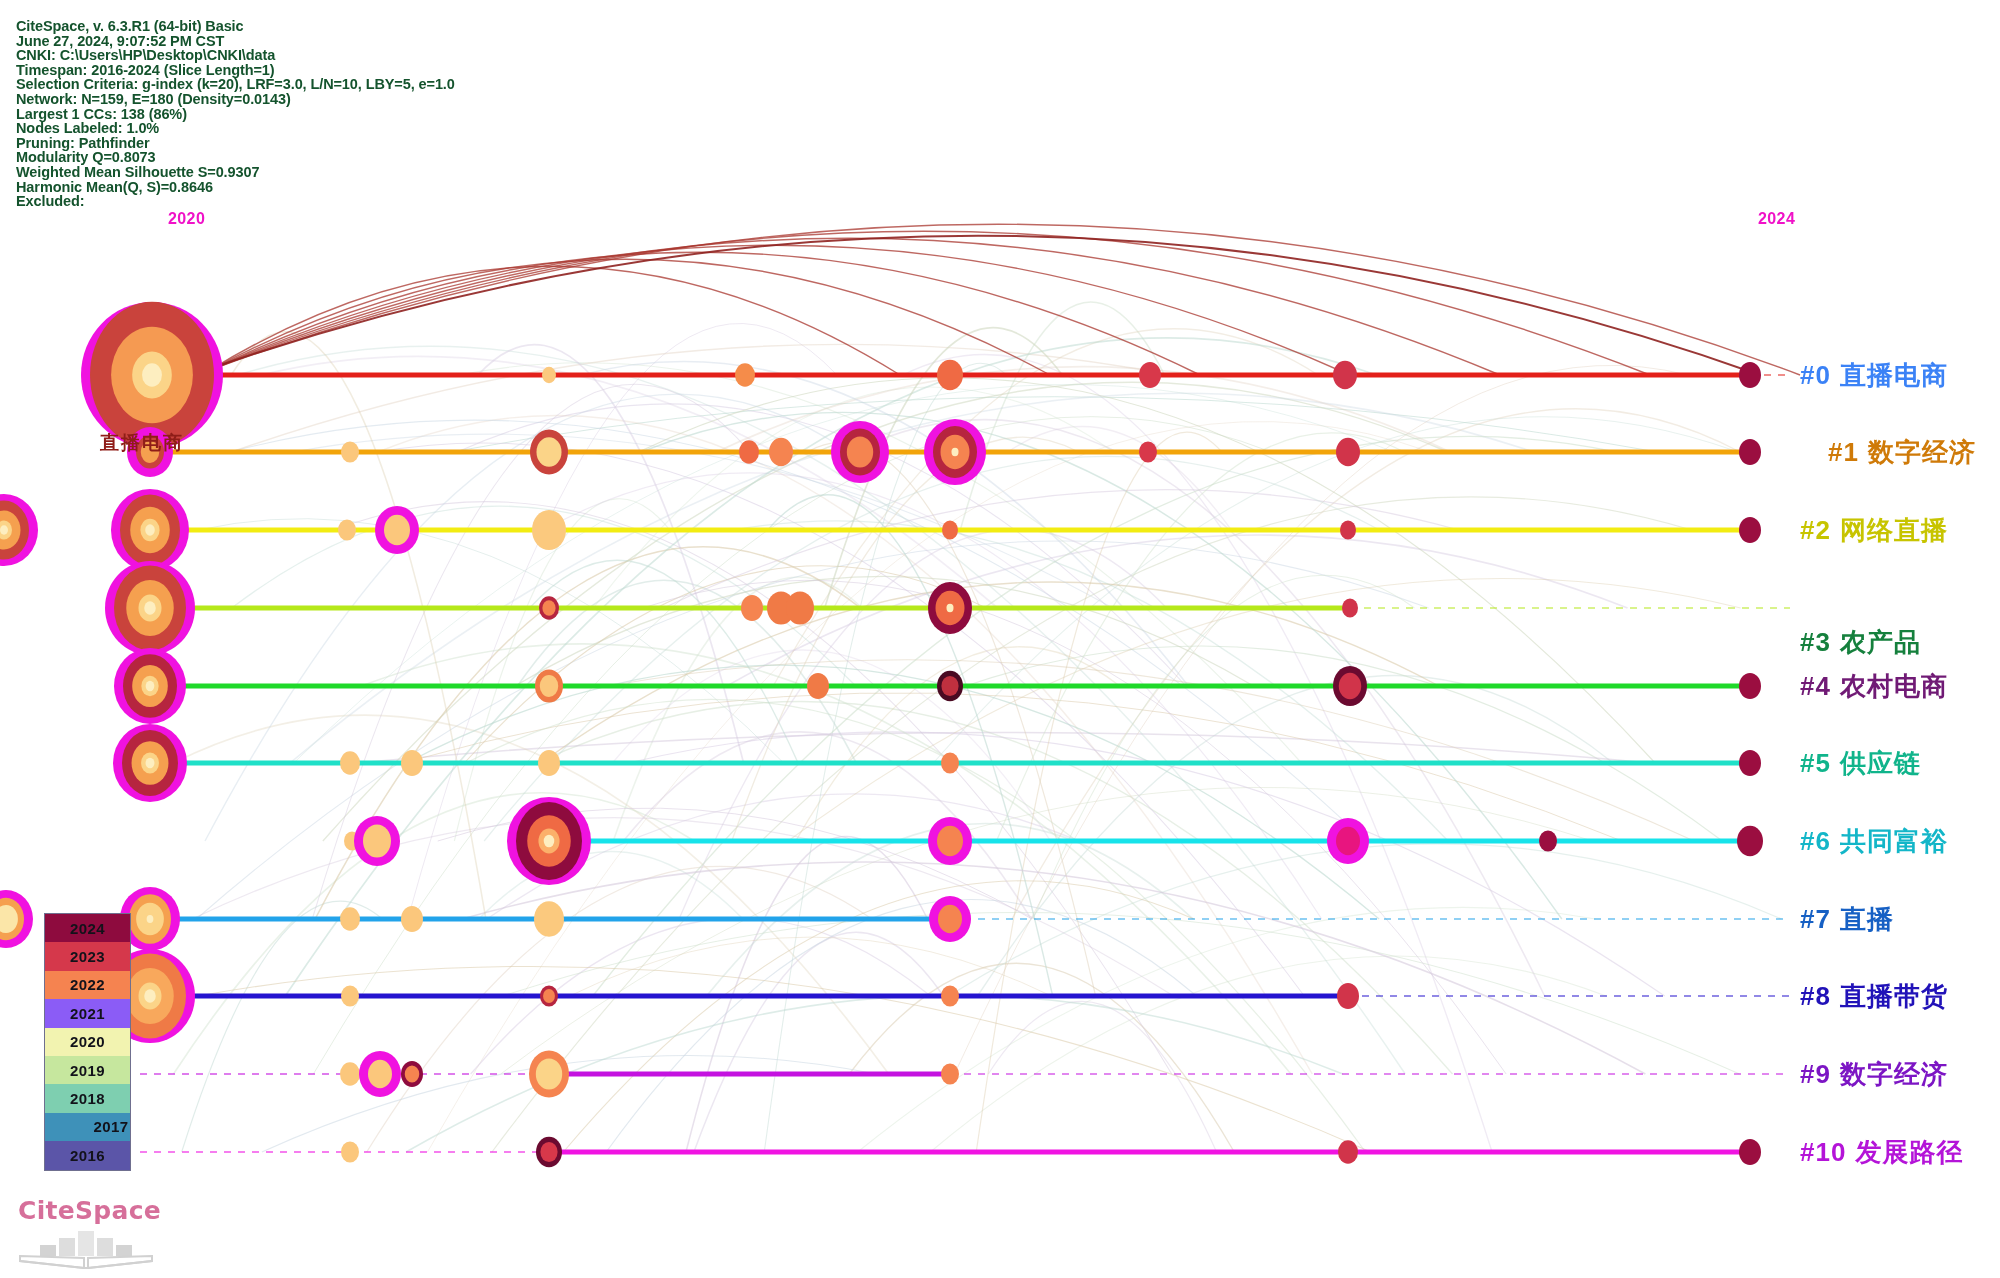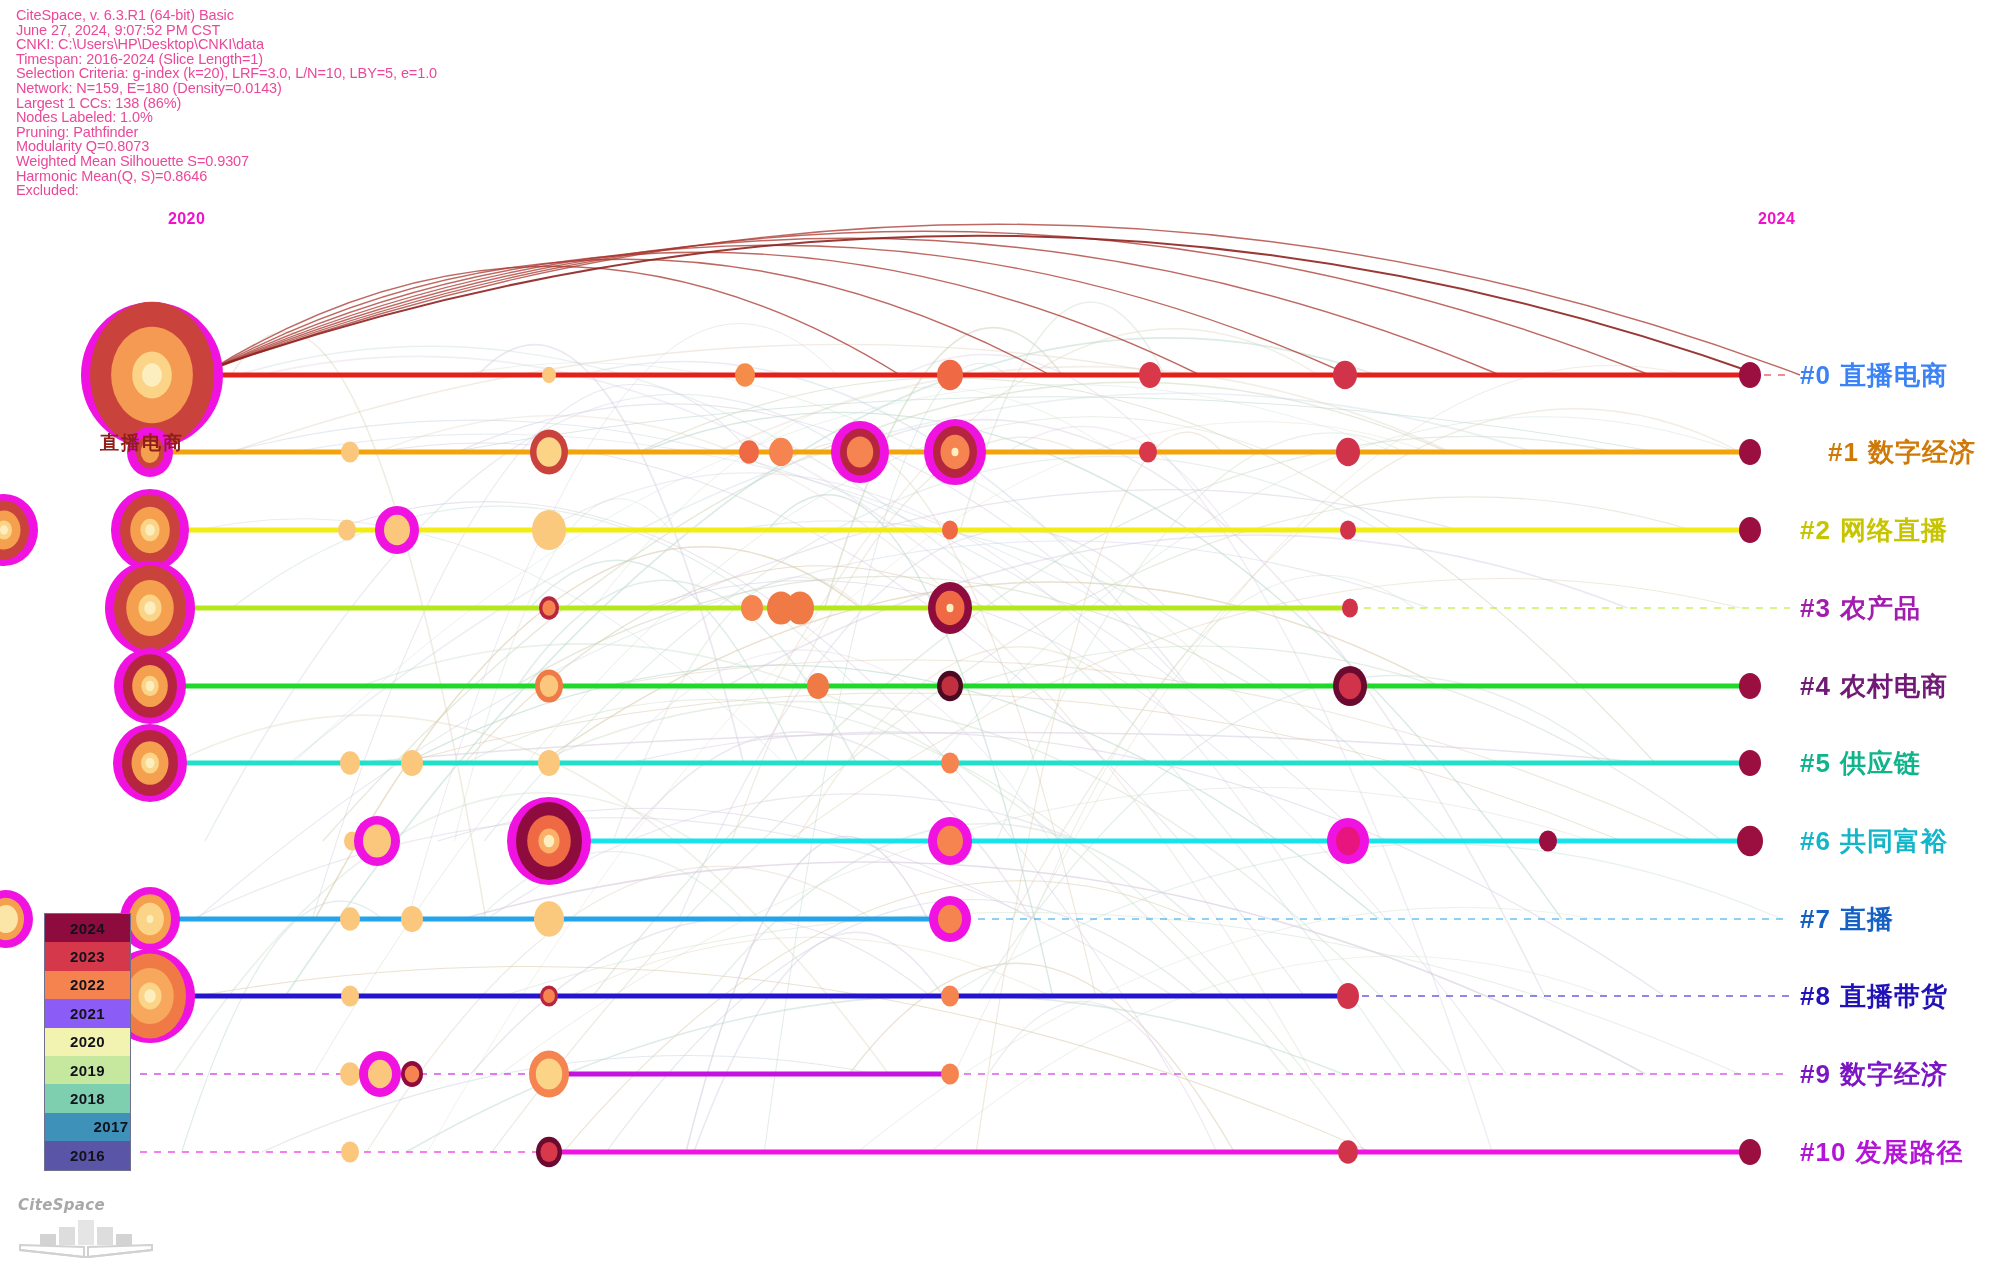--- a/index.html
+++ b/index.html
@@ -1,22 +1,22 @@
 <!DOCTYPE html>
 <html><head>
 <meta charset="utf-8">
 <style>
   html,body{margin:0;padding:0;background:#ffffff;}
   body{width:2000px;height:1278px;overflow:hidden;
        font-family:"Liberation Sans","DejaVu Sans",sans-serif;}
   #stage{position:relative;width:2000px;height:1278px;background:#ffffff;}
 
   
-  #header{position:absolute;left:16px;top:8px;width:700px;
-          font-size:14.5px;font-weight:normal;line-height:14.6px;color:#ec4899;
+  #header{position:absolute;left:16px;top:19px;width:700px;
+          font-size:14.5px;font-weight:bold;line-height:14.6px;color:#14532d;
           white-space:pre;letter-spacing:-0.1px;}
   #header div{height:14.6px;}
 
   
   #canvas{position:absolute;left:0;top:0;width:2000px;height:1278px;}
 
   
   .yeartick{position:absolute;font-size:16px;font-weight:bold;color:#f012c8;
             letter-spacing:0.4px;}
 
@@ -35,22 +35,22 @@
   
   #legend{position:absolute;left:44px;top:913px;width:85px;
           border:1px solid #6f6f8f;}
   #legend .lrow{height:28.4px;display:flex;align-items:center;
                 justify-content:center;font-size:15px;font-weight:bold;
                 color:#12121a;letter-spacing:0.4px;}
 
   
   #logo{position:absolute;left:18px;top:1196px;width:150px;height:70px;
         opacity:.62;}
-  #logo .ltxt{font-size:15px;font-weight:bold;color:#737373;
-              font-family:"DejaVu Sans",sans-serif;letter-spacing:0.3px;font-style:italic;}
+  #logo .ltxt{font-size:25px;font-weight:bold;color:#be185d;
+              font-family:"DejaVu Sans",sans-serif;letter-spacing:0.3px;}
 </style>
 </head>
 <body>
 
 <div id="stage">
 
   <svg id="canvas" viewBox="0 0 2000 1278" preserveAspectRatio="none">
       <g>
         <path d="M313.38917561498897 1074 Q 792.2959413716085 264.2290515304678 1271.202707128228 452" fill="none" stroke="#cfe0cc" stroke-width="0.9981886148909985" opacity="0.5126999438799451"></path>
         <path d="M977.5311378564365 996 Q 1295.3323989060393 507.8930167243318 1613.133659955642 763" fill="none" stroke="#c6dcd6" stroke-width="1.377663040383562" opacity="0.4465732098308267"></path>
@@ -466,21 +466,21 @@
 
   <div id="axis-layer">
       <div class="yeartick" style="left: 168px; top: 210px; color: rgb(240, 18, 200);">2020</div>
       <div class="yeartick" style="left: 1758px; top: 210px; color: rgb(240, 18, 200);">2024</div>
     </div>
 
   <div id="cluster-layer">
       <div class="clabel" style="left: 1800px; top: 358px; color: #3b82f6;"><span class="cnum">#0</span><span class="ctxt">直播电商</span></div>
       <div class="clabel" style="left: 1800px; top: 435px; color: rgb(207, 122, 8); margin-left: 28px;"><span class="cnum">#1</span><span class="ctxt">数字经济</span></div>
       <div class="clabel" style="left: 1800px; top: 513px; color: rgb(199, 196, 0);"><span class="cnum">#2</span><span class="ctxt">网络直播</span></div>
-      <div class="clabel" style="left: 1800px; top: 591px; color: #a21caf;"><span class="cnum">#3</span><span class="ctxt">农产品</span></div>
+      <div class="clabel" style="left: 1800px; top: 625px; color: #15803d;"><span class="cnum">#3</span><span class="ctxt">农产品</span></div>
       <div class="clabel" style="left: 1800px; top: 669px; color: #701a75;"><span class="cnum">#4</span><span class="ctxt">农村电商</span></div>
       <div class="clabel" style="left: 1800px; top: 746px; color: rgb(16, 180, 139);"><span class="cnum">#5</span><span class="ctxt">供应链</span></div>
       <div class="clabel" style="left: 1800px; top: 824px; color: rgb(19, 182, 200);"><span class="cnum">#6</span><span class="ctxt">共同富裕</span></div>
       <div class="clabel" style="left: 1800px; top: 902px; color: rgb(22, 96, 196);"><span class="cnum">#7</span><span class="ctxt">直播</span></div>
       <div class="clabel" style="left: 1800px; top: 979px; color: rgb(33, 18, 184);"><span class="cnum">#8</span><span class="ctxt">直播带货</span></div>
       <div class="clabel" style="left: 1800px; top: 1057px; color: rgb(124, 21, 196);"><span class="cnum">#9</span><span class="ctxt">数字经济</span></div>
       <div class="clabel" style="left: 1800px; top: 1135px; color: rgb(180, 20, 216);"><span class="cnum">#10</span><span class="ctxt">发展路径</span></div>
     </div>
 
   <div id="nodelabel-layer">

